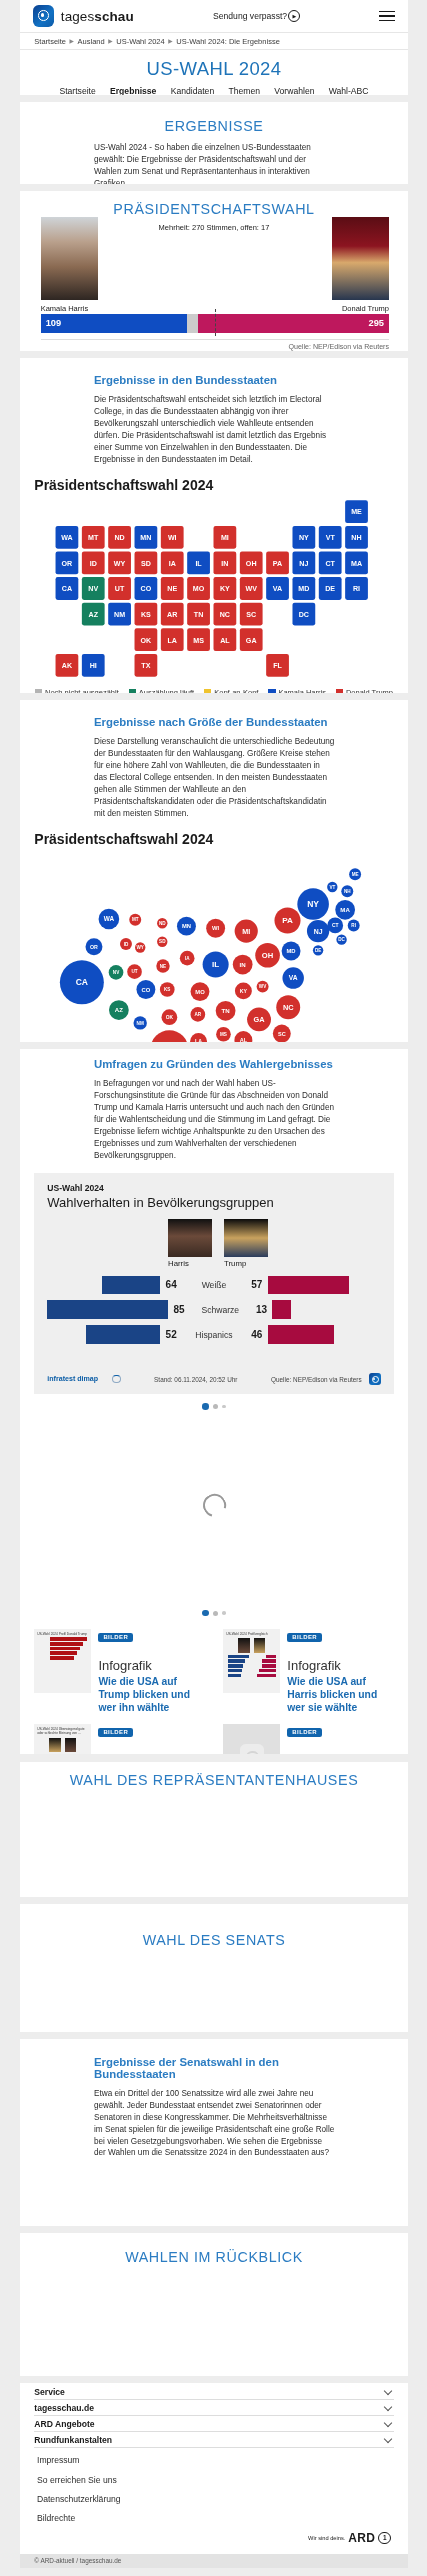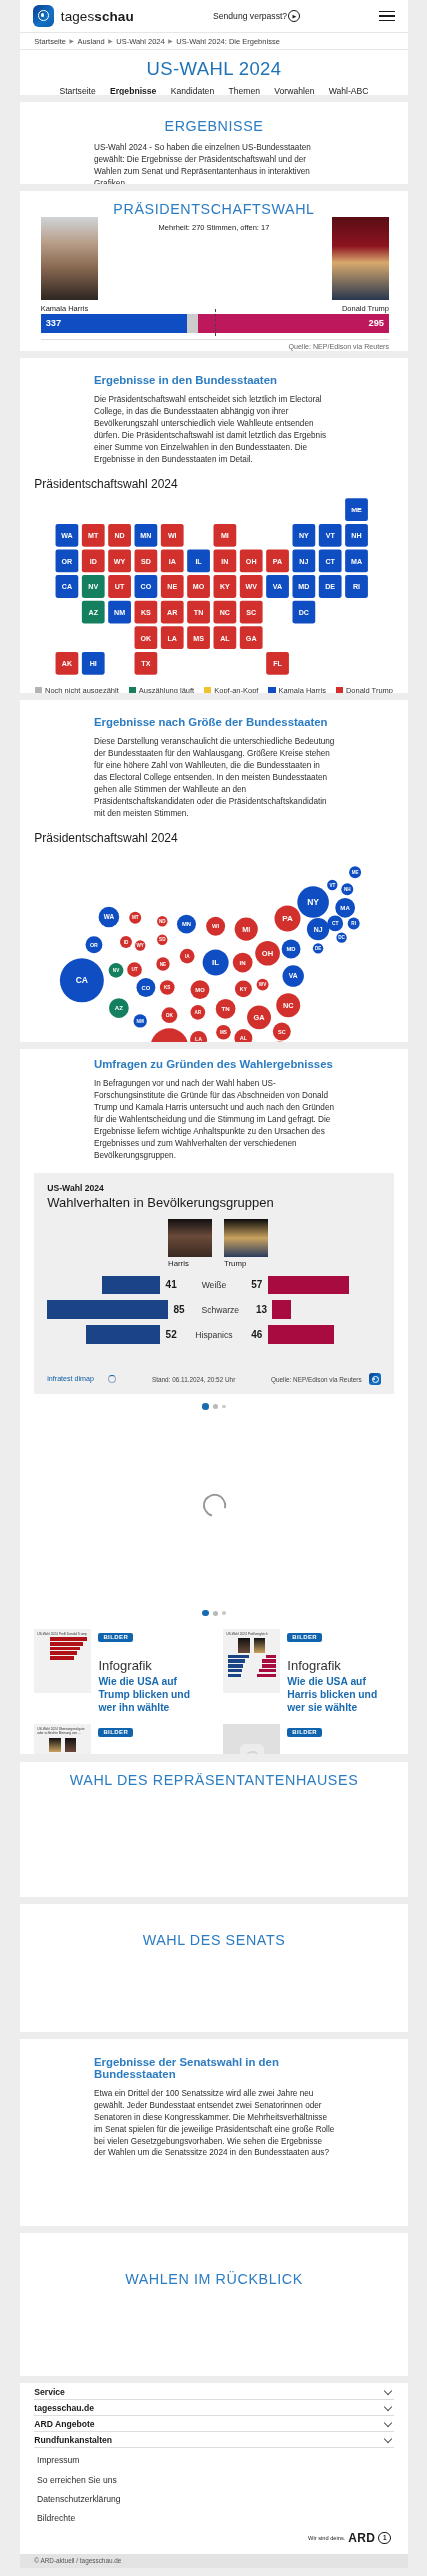--- a/index.html
+++ b/index.html
@@ -23,21 +23,21 @@
   .breadcrumb{border-top:0.7px solid #e6e6e6;border-bottom:0.7px solid #e6e6e6;padding:3.6px 14.3px;font-size:7.5px;color:#3c3c3c;display:flex;gap:3.6px;align-items:center;white-space:nowrap;}
   .breadcrumb .sep{color:#888;font-size:5.7px;}
   .page-title{text-align:center;font-size:18.5px;color:#1e73b8;font-weight:500;letter-spacing:0.4px;margin:7.8px 0 5.7px;}
   .tabs{display:flex;justify-content:center;gap:14.3px;font-size:8.6px;}
   .tab{padding-bottom:2.9px;color:#1a1a1a;cursor:pointer;}
   .tab.active{font-weight:700;border-bottom:2.1px solid #0b5da6;}
   
   .sec-title{text-align:center;font-size:14.3px;color:#2b7cc2;font-weight:500;letter-spacing:0.6px;}
   .sub-title{font-size:11.4px;color:#2b7cc2;font-weight:600;margin:0 0 6.4px 74px;width:249px;}
   .body-text{font-size:8.2px;line-height:1.45;color:#2d2d2d;margin-left:74px;width:241px;}
-  .map-title{font-size:12px;font-weight:400;margin:11.4px 0 2.9px 14.3px;}
+  .map-title{font-size:14px;font-weight:700;margin:11.4px 0 2.9px 14.3px;}
   .legend{display:flex;justify-content:center;gap:10px;font-size:7.5px;color:#333;align-items:center;margin-top:5.7px;}
   .legend .sw{width:7.1px;height:7.1px;display:inline-block;margin-right:2.9px;vertical-align:-0.7px;}
   
   .card-ergebnisse{height:82px;padding-top:15.7px;}
   .card-ergebnisse .sec-title{margin-bottom:8.6px;}
   
   .card-praesi{height:160px;padding-top:10px;position:relative;}
   .majority-note{text-align:center;font-size:7.5px;color:#1a1a1a;margin-top:5.7px;}
   .cand-photo{width:57px;height:83px;position:absolute;top:26px;}
   .cand-photo.harris{left:20.7px;background:linear-gradient(180deg,#cfd4d8 0%,#b9a08c 30%,#8a6a52 60%,#2e2622 100%);}
@@ -67,21 +67,21 @@
   .chart-photo.trump{background:linear-gradient(180deg,#0b0b0b 0%,#c9a25e 50%,#2a3c5e 100%);}
   .chart-photo-label{font-size:7.8px;margin-top:2.9px;}
   .demo-rows{margin-top:7.1px;}
   .demo-row{display:flex;align-items:center;height:18.5px;margin-bottom:6.4px;}
   .demo-barL{width:121px;display:flex;justify-content:flex-end;}
   .demo-barR{width:121px;display:flex;justify-content:flex-start;}
   .demo-bar{height:18.5px;}
   .demo-num{width:24px;text-align:center;font-size:10px;font-weight:700;}
   .demo-cat{width:68px;text-align:center;font-size:8.6px;color:#333;}
   .chart-foot{position:absolute;left:13px;right:13px;bottom:8.6px;display:flex;align-items:center;font-size:6.4px;color:#444;}
-  .brand{color:#0b5da6;font-weight:400;font-size:7.1px;display:flex;align-items:center;gap:14px;}
+  .brand{color:#0b5da6;font-weight:700;font-size:7.1px;display:flex;align-items:center;gap:14px;}
   .brand .ring{width:6.4px;height:6.4px;border:1.4px solid #8ea9c4;border-top-color:#0b5da6;border-radius:50%;display:inline-block;}
   .chart-foot .stand{flex:1;text-align:center;}
   .chart-foot .src{margin-right:7.1px;}
   .dots{display:flex;justify-content:center;align-items:center;gap:4.3px;margin-top:9.3px;}
   .dots .d1{width:6.4px;height:6.4px;border-radius:50%;background:#1a6ab0;}
   .dots .d2{width:5px;height:5px;border-radius:50%;background:#b9b9b9;}
   .dots .d3{width:3.6px;height:3.6px;border-radius:50%;background:#c9c9c9;}
   .spinner-zone{height:191px;display:flex;align-items:center;justify-content:center;}
   .spinner{width:18.5px;height:18.5px;border:2.1px solid #999;border-bottom-color:transparent;border-radius:50%;transform:rotate(-30deg);}
   
@@ -95,21 +95,21 @@
   .thumb.placeholder{background:#e0e0e0;display:flex;align-items:center;justify-content:center;}
   .thumb .ph-globe{width:24px;height:24px;border-radius:5.7px;background:#ececec;position:relative;}
   .thumb .ph-globe::before{content:"";position:absolute;left:6.4px;top:6.4px;width:8.6px;height:8.6px;border:2.1px solid #d5d5d5;border-radius:50%;}
   .badge{display:inline-block;background:#1064ad;color:#fff;font-size:6px;font-weight:700;padding:1.4px 5px;border-radius:2.1px;letter-spacing:0.4px;}
   .teaser-kicker{font-size:13px;color:#333;margin-top:16px;}
   .teaser-title{font-size:10.3px;color:#1a6ab0;font-weight:600;line-height:1.28;margin-top:2.1px;}
   
   .card-repr{height:135px;padding-top:10px;}
   .card-senat{height:128px;padding-top:28.5px;}
   .card-senatswahl{height:187px;padding-top:17px;}
-  .card-rueckblick{height:143px;padding-top:38px;}
+  .card-rueckblick{height:143px;padding-top:16px;}
   
   .card-footer{height:185px;margin-bottom:0;position:relative;padding-top:1.4px;}
   .f-menu{margin:0 14.3px;}
   .f-row{display:flex;align-items:center;justify-content:space-between;border-bottom:0.7px solid #ddd;height:15px;font-size:8.6px;font-weight:700;cursor:pointer;}
   .chev{width:5px;height:5px;border-right:1.1px solid #555;border-bottom:1.1px solid #555;transform:rotate(45deg);margin-right:2.9px;margin-top:-2.1px;}
   .f-links{margin:7.1px 14.3px 0 17px;}
   .f-link{font-size:8.6px;color:#2d2d2d;margin-bottom:9.3px;cursor:pointer;}
   .ard-row{position:absolute;right:17px;bottom:23px;display:flex;align-items:center;gap:2.9px;}
   .ard-claim{font-size:5.7px;}
   .ard-word{font-size:12px;font-weight:700;letter-spacing:0.4px;}
@@ -160,21 +160,21 @@
 
 <div class="card card-praesi">
   <div class="sec-title">PRÄSIDENTSCHAFTSWAHL</div>
   <div class="majority-note">Mehrheit: 270 Stimmen, offen: 17</div>
   <div class="cand-photo harris"></div>
   <div class="cand-photo trump"></div>
   <div class="cand-name left">Kamala Harris</div>
   <div class="cand-name right">Donald Trump</div>
   <div class="ec-bar" id="ec-bar">
       <div class="seg" style="width: 42.0074%; background: rgb(15, 77, 194);">
-        <span class="val" style="display: block; padding: 0px 5px; text-align: left;">337</span>
+        <span class="val" style="display: block; padding: 0px 5px; text-align: left;">109</span>
       </div>
       <div class="seg" style="width: 3.15985%; background: rgb(204, 204, 204);"></div>
       <div class="seg" style="width: 54.8327%; background: #be185d;">
         <span class="val" style="display: block; padding: 0px 5px; text-align: right;">295</span>
       </div>
     </div>
   <div class="ec-marker" id="ec-marker" style="left: 195px;"></div>
   <div class="praesi-src">Quelle: NEP/Edison via Reuters</div>
 </div>
 
@@ -422,21 +422,21 @@
       <div class="chart-photo-col">
         <div class="chart-photo trump"></div>
         <div class="chart-photo-label">Trump</div>
       </div>
     </div>
     <div class="demo-rows" id="demo-rows">
         <div class="demo-row">
           <div class="demo-barL">
             <div class="demo-bar" style="width: 58px; background: rgb(26, 68, 134);"></div>
           </div>
-          <div class="demo-num">41</div>
+          <div class="demo-num">64</div>
           <div class="demo-cat">Weiße</div>
           <div class="demo-num">57</div>
           <div class="demo-barR">
             <div class="demo-bar" style="width: 81px; background: rgb(167, 11, 63);"></div>
           </div>
         </div>
         <div class="demo-row">
           <div class="demo-barL">
             <div class="demo-bar" style="width: 121px; background: rgb(26, 68, 134);"></div>
           </div>

